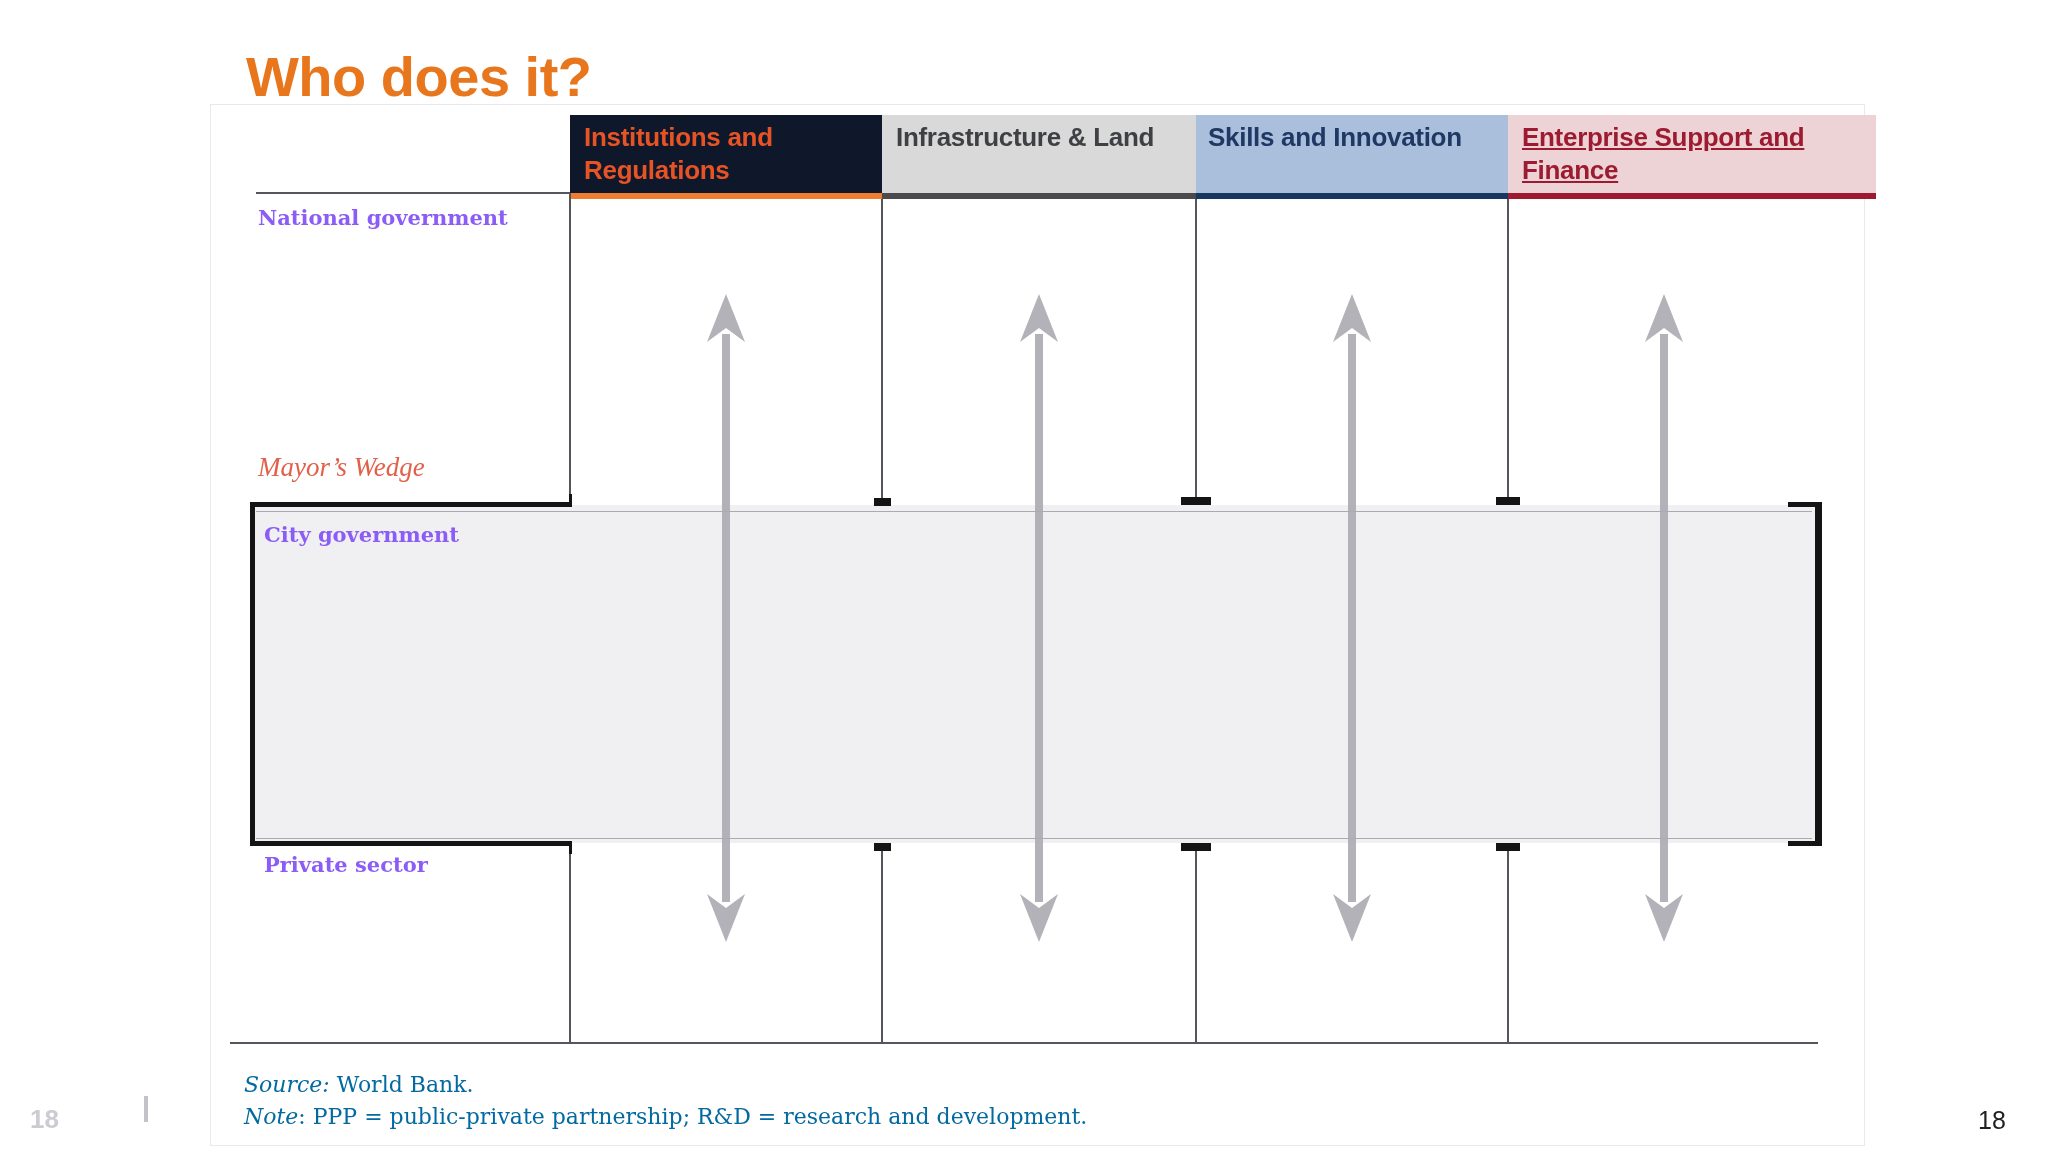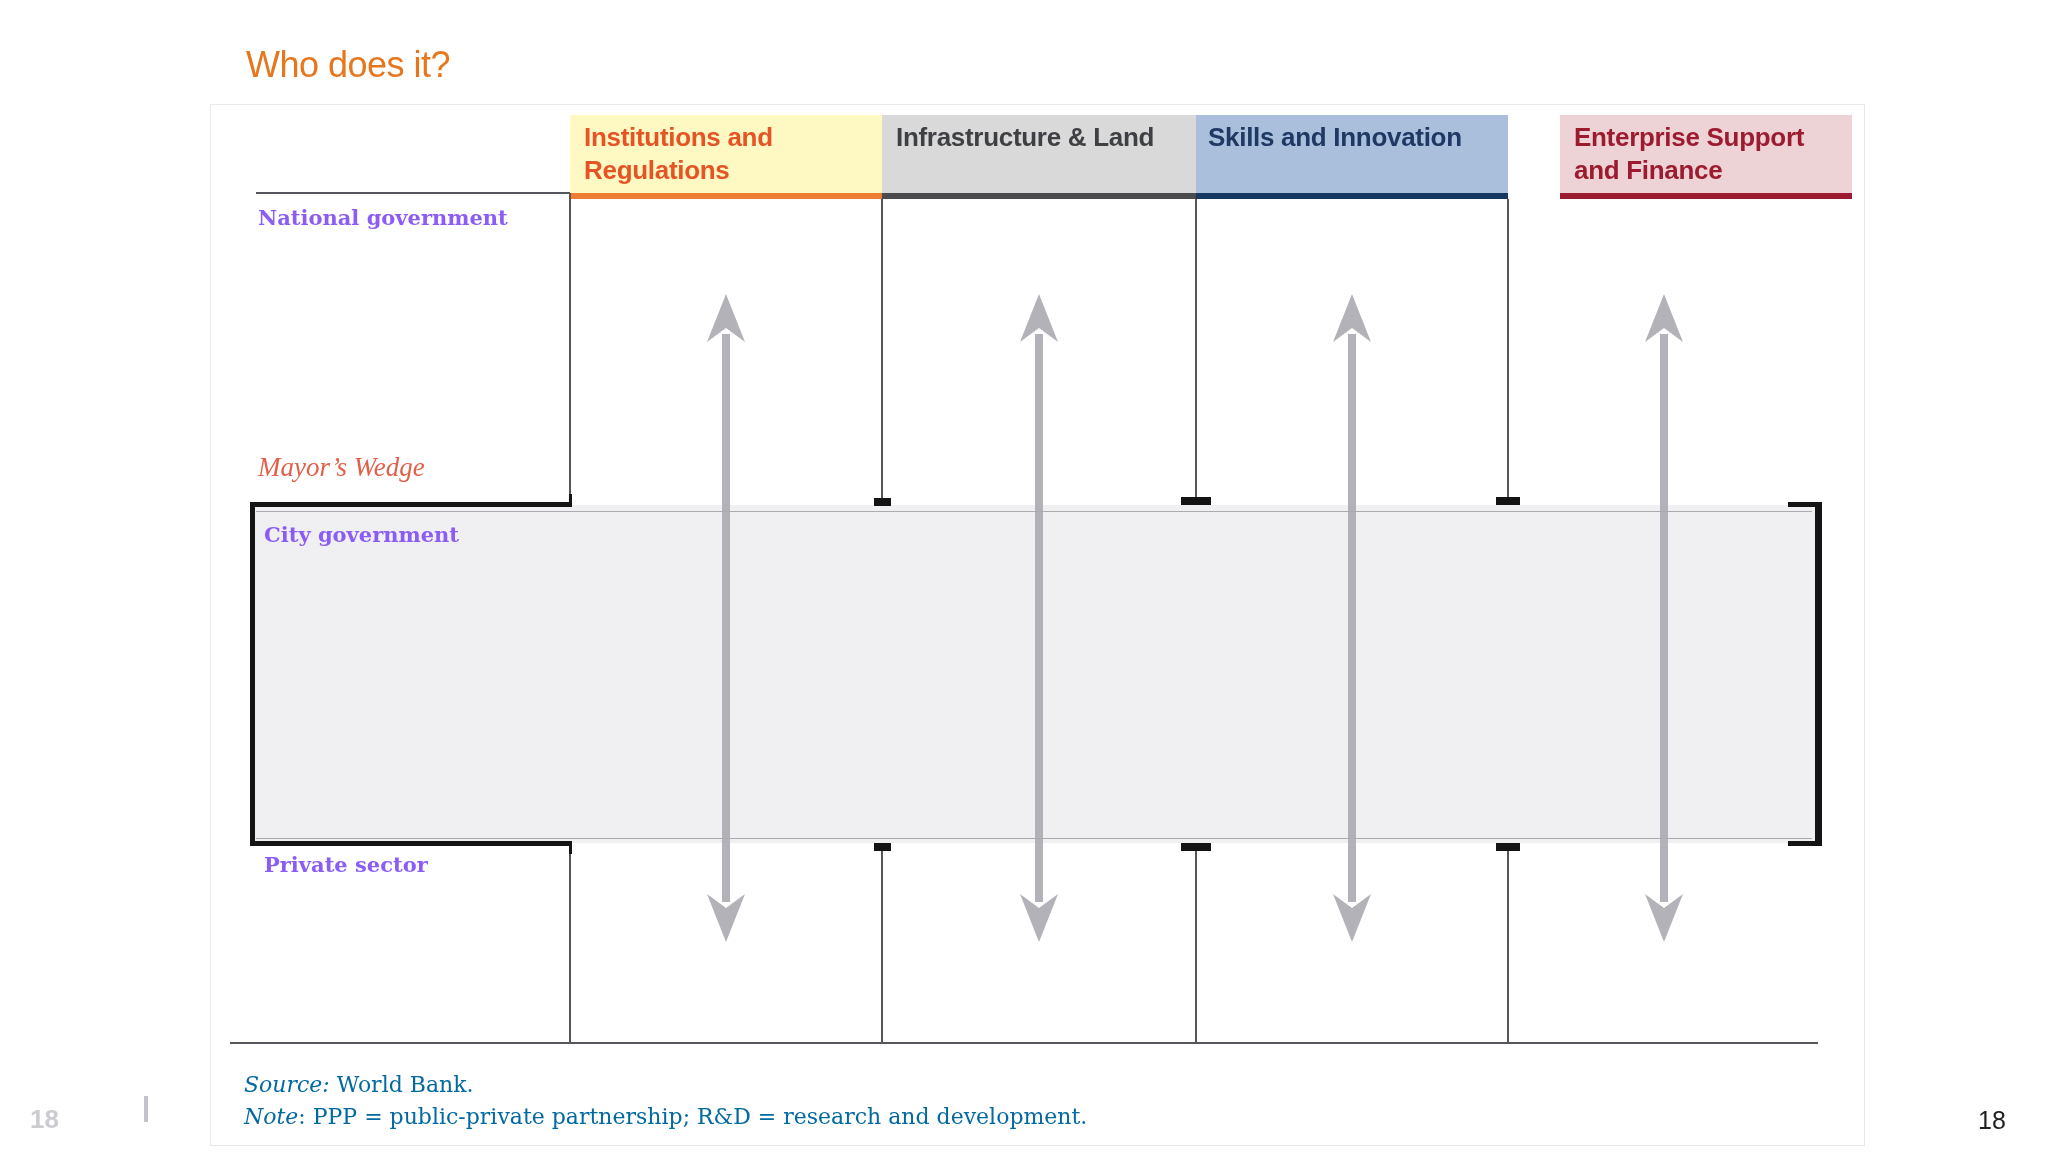--- a/index.html
+++ b/index.html
@@ -1,35 +1,35 @@
 <!DOCTYPE html>
 <html><head>
 <meta charset="utf-8">
 <style>
   html,body{margin:0;padding:0;background:#ffffff;}
   body{width:2048px;height:1152px;position:relative;overflow:hidden;
        font-family:"Liberation Sans",sans-serif;}
   .abs{position:absolute;}
 
   
-  .slide-title{left:246px;top:44px;font-size:36px;font-weight:normal;color:#E8761D;
+  .slide-title{left:246px;top:44px;font-size:56px;font-weight:bold;color:#E8761D;
                letter-spacing:-0.5px;white-space:nowrap;}
 
   
   .content-box{left:210px;top:104px;width:1653px;height:1040px;
                background:#ffffff;border:1px solid #E9E8EA;}
 
   
   .hcell{top:115px;height:78px;box-sizing:border-box;padding:6px 18px 0 14px;
          font-size:26px;font-weight:bold;line-height:33px;letter-spacing:-0.3px;}
   .hbar{top:193px;height:6px;}
   .hc1{left:570px;width:312px;}
   .hc2{left:882px;width:366px;}
   .hc3{left:1196px;width:312px;}
-  .hc4{left:1560px;width:292px;}
+  .hc4{left:1508px;width:368px;text-decoration:underline;}
 
   
   .vline{width:2px;background:#55565B;}
   .hline{height:2px;background:#55565B;}
   .thinline{height:1px;background:#ABAAAE;}
 
   
   .band{left:250px;top:505px;width:1567px;height:338px;background:#F0EFF1;}
   .bracket-left{left:250px;top:502px;width:322px;height:344px;box-sizing:border-box;
     border-top:5px solid #141414;border-left:5px solid #141414;border-bottom:5px solid #141414;}
@@ -54,21 +54,21 @@
 
   .arrow-svg{width:64px;height:660px;}
 </style>
 </head>
 <body>
 
 <div class="abs slide-title">Who does it?</div>
 
 <div class="abs content-box"></div>
 
-<div class="abs hcell hc1" style="color: rgb(230, 83, 37); background-color: #fef9c3;">Institutions and Regulations</div>
+<div class="abs hcell hc1" style="color: rgb(230, 83, 37); background-color: #0f172a;">Institutions and Regulations</div>
 <div class="abs hcell hc2" style="color: rgb(63, 64, 67); background-color: rgb(217, 217, 218);">Infrastructure &amp; Land</div>
 <div class="abs hcell hc3" style="color: rgb(31, 56, 100); background-color: rgb(169, 191, 219); padding-left: 12px;">Skills and Innovation</div>
 <div class="abs hcell hc4" style="color: rgb(156, 27, 48); background-color: rgb(238, 211, 214);">Enterprise Support and Finance</div>
 
 <div class="abs hbar hc1" style="background-color: rgb(237, 125, 49);"></div>
 <div class="abs hbar hc2" style="background-color: rgb(75, 75, 78);"></div>
 <div class="abs hbar hc3" style="background-color: rgb(22, 55, 95);"></div>
 <div class="abs hbar hc4" style="background-color: rgb(156, 27, 48);"></div>
 
 <div class="abs hline" style="left:256px;top:192px;width:314px;"></div>

